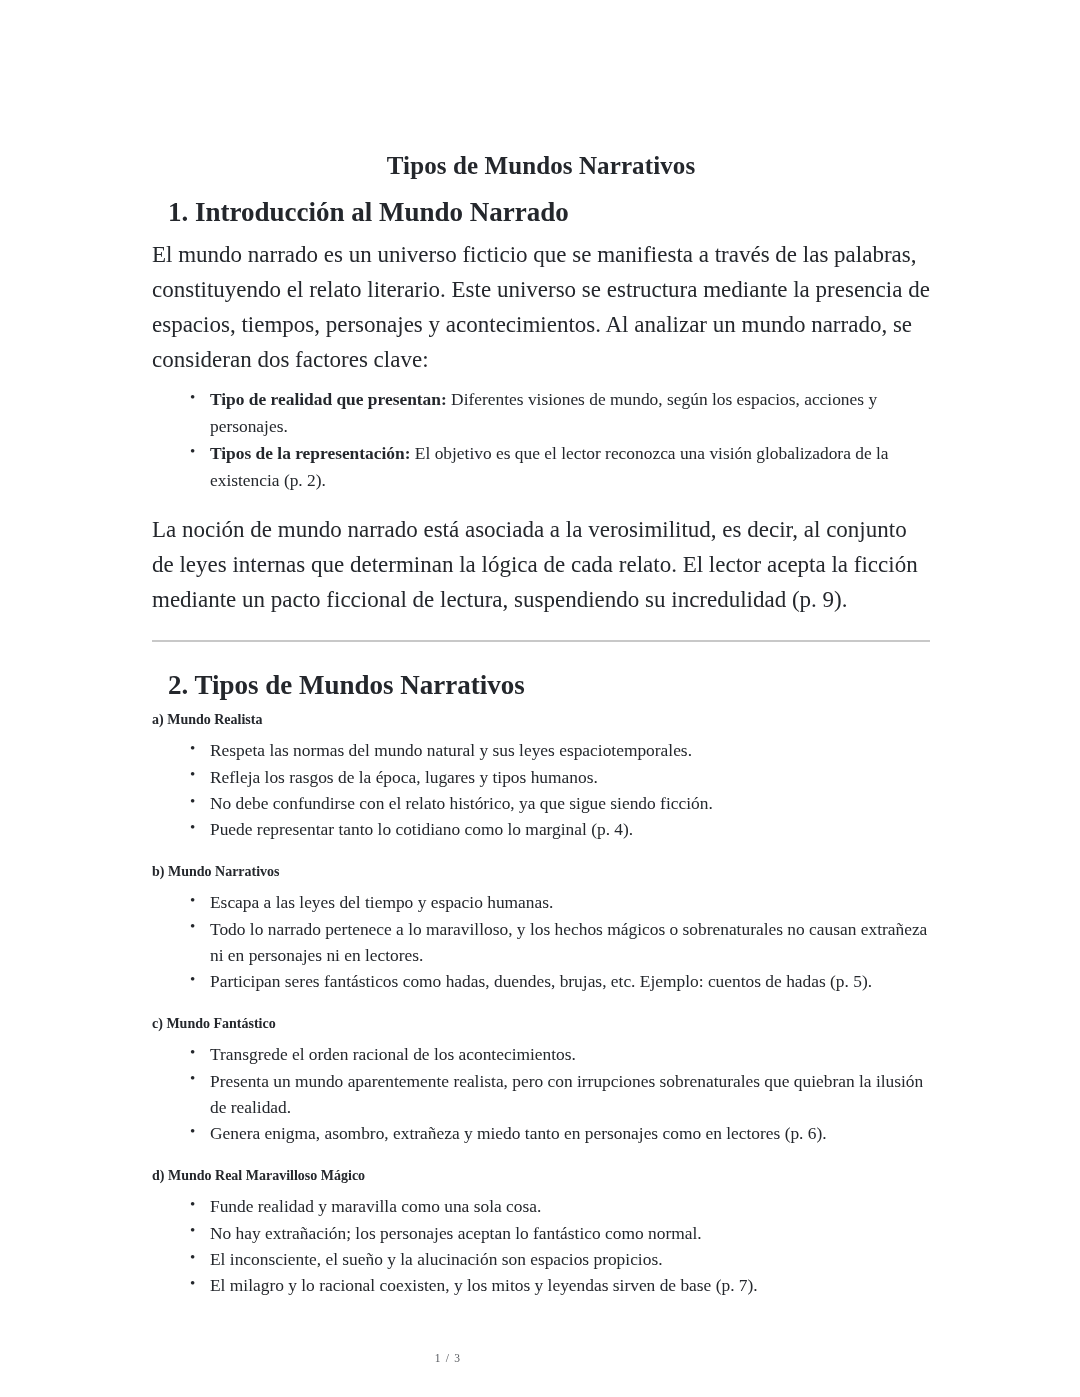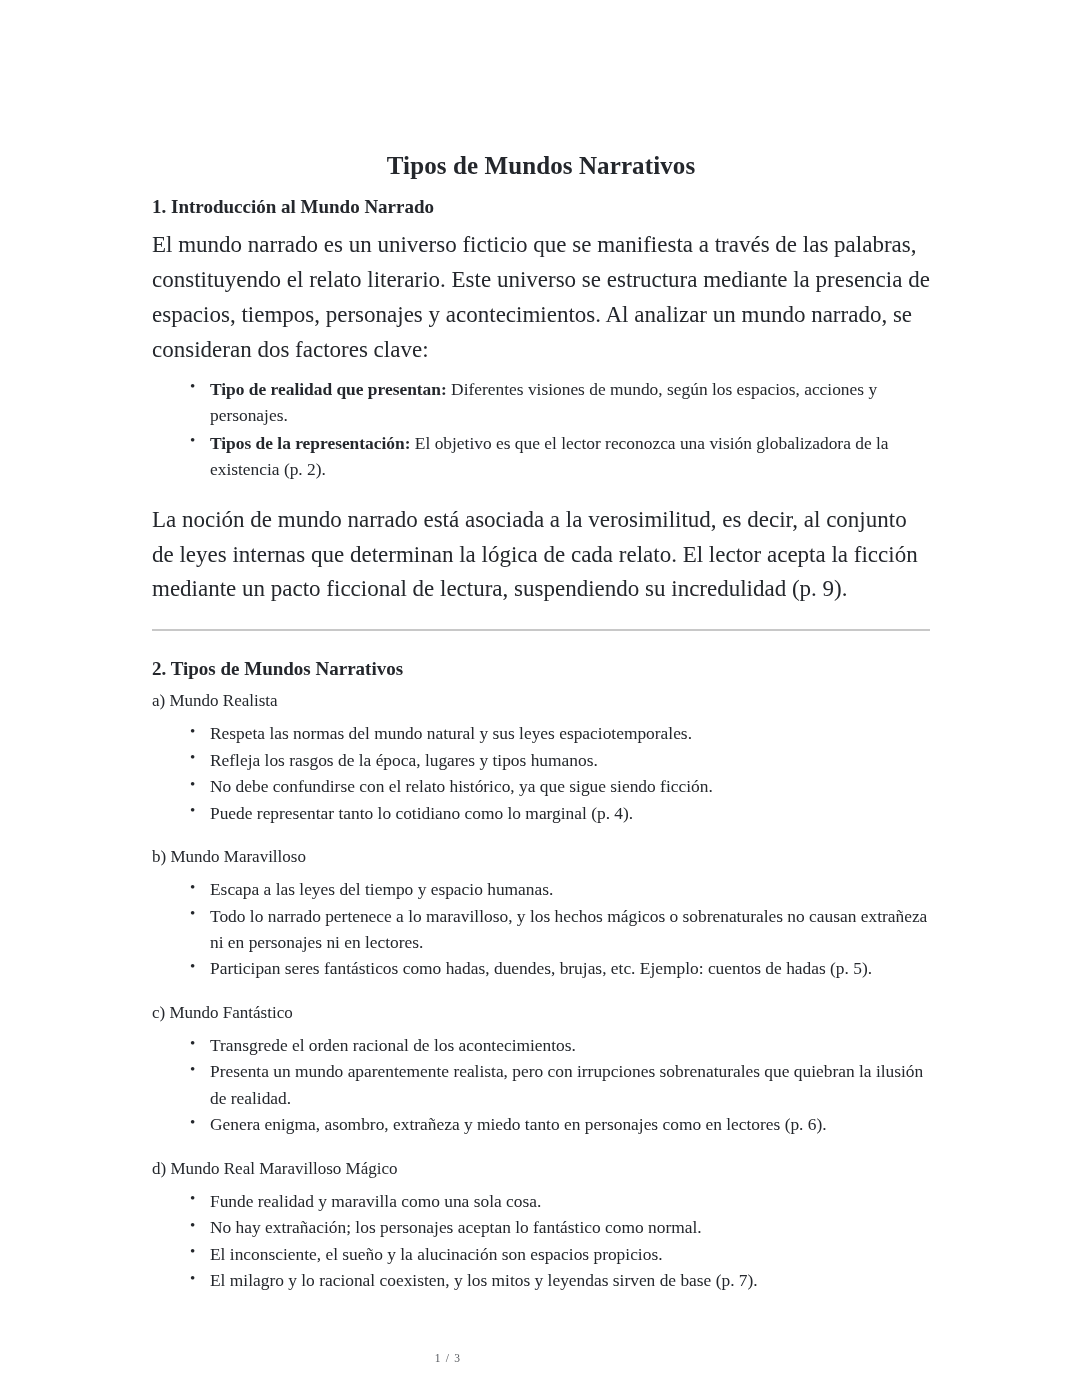--- a/index.html
+++ b/index.html
@@ -25,28 +25,28 @@
   }
   .doc-title {
     font-size: 25px;
     font-weight: bold;
     text-align: center;
     margin: 0 0 14px 0;
     letter-spacing: 0.1px;
     line-height: 1.25;
   }
   .h2 {
-    font-size: 19px;
+    font-size: 27px;
     font-weight: bold;
-    margin: 0 0 8px 0;
+    margin: 0 0 8px 16px;
     line-height: 1.3;
   }
   .h3 {
-    font-size: 17px;
-    font-weight: normal;
+    font-size: 14px;
+    font-weight: bold;
     margin: 0 0 4px 0;
     line-height: 1.3;
   }
   .h3.spaced {
     margin-top: 20px;
   }
   p.para {
     font-size: 23px;
     line-height: 1.52;
     margin: 0 0 6px 0;
@@ -126,21 +126,21 @@
   <h2 class="h2">2. Tipos de Mundos Narrativos</h2>
 
   <h3 class="h3">a) Mundo Realista</h3>
   <ul class="bullets tight">
     <li>Respeta las normas del mundo natural y sus leyes espaciotemporales.</li>
     <li>Refleja los rasgos de la época, lugares y tipos humanos.</li>
     <li>No debe confundirse con el relato histórico, ya que sigue siendo ficción.</li>
     <li>Puede representar tanto lo cotidiano como lo marginal (p. 4).</li>
   </ul>
 
-  <h3 class="h3 spaced">b) Mundo Maravilloso</h3>
+  <h3 class="h3 spaced">b) Mundo Narrativos</h3>
   <ul class="bullets tight">
     <li>Escapa a las leyes del tiempo y espacio humanas.</li>
     <li>Todo lo narrado pertenece a lo maravilloso, y los hechos mágicos o sobrenaturales no causan extrañeza ni en personajes ni en lectores.</li>
     <li>Participan seres fantásticos como hadas, duendes, brujas, etc. Ejemplo: cuentos de hadas (p. 5).</li>
   </ul>
 
   <h3 class="h3 spaced">c) Mundo Fantástico</h3>
   <ul class="bullets tight">
     <li>Transgrede el orden racional de los acontecimientos.</li>
     <li>Presenta un mundo aparentemente realista, pero con irrupciones sobrenaturales que quiebran la ilusión de realidad.</li>

